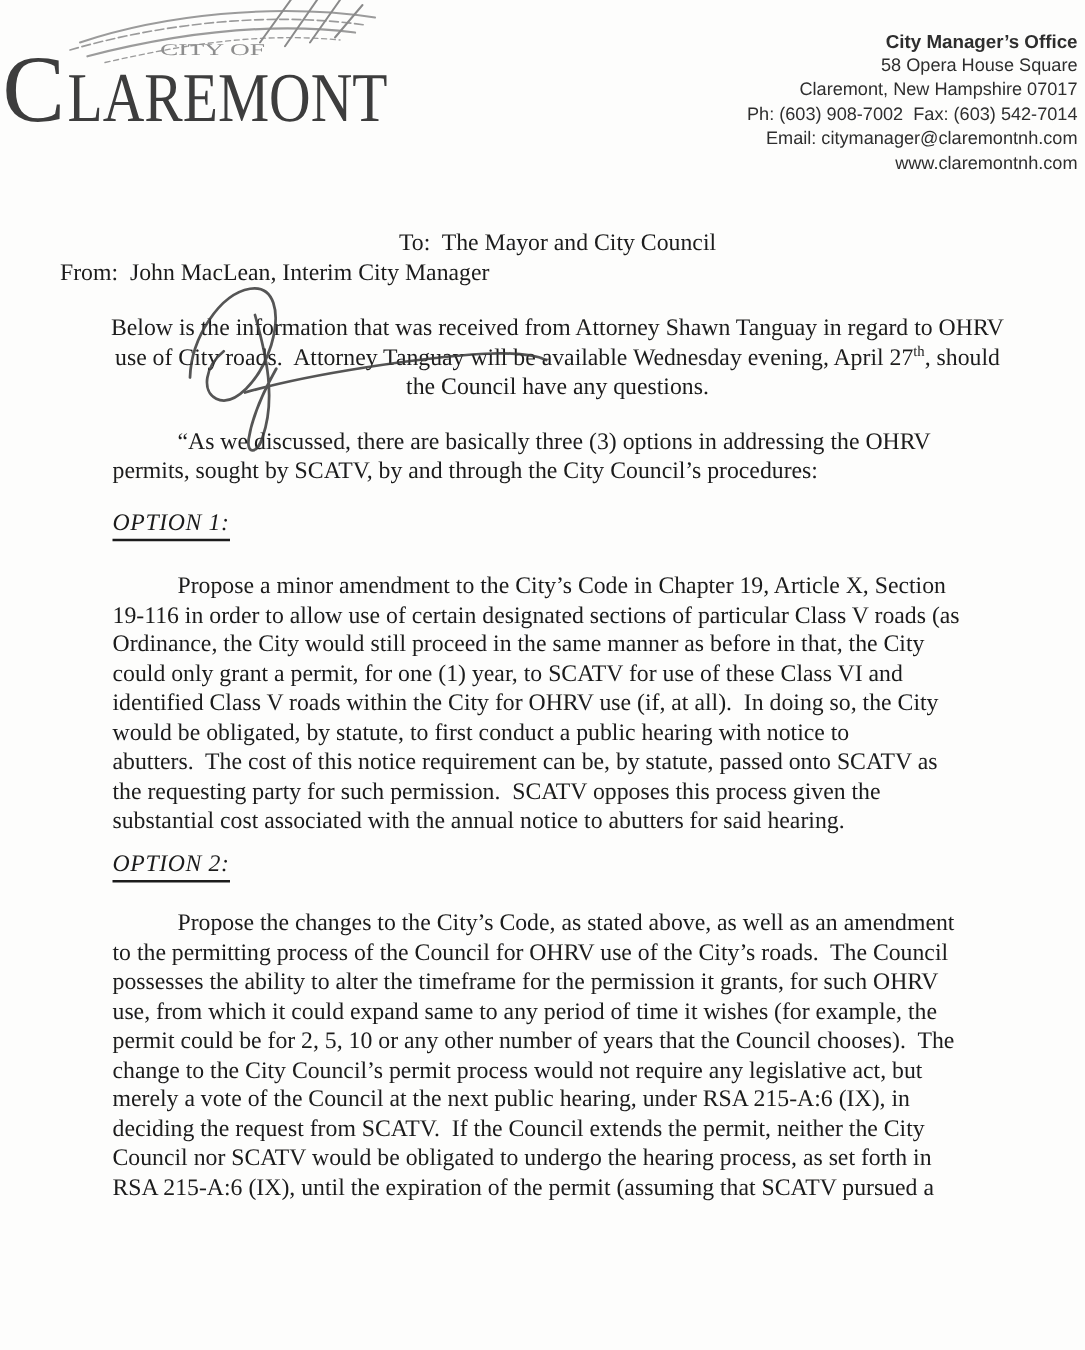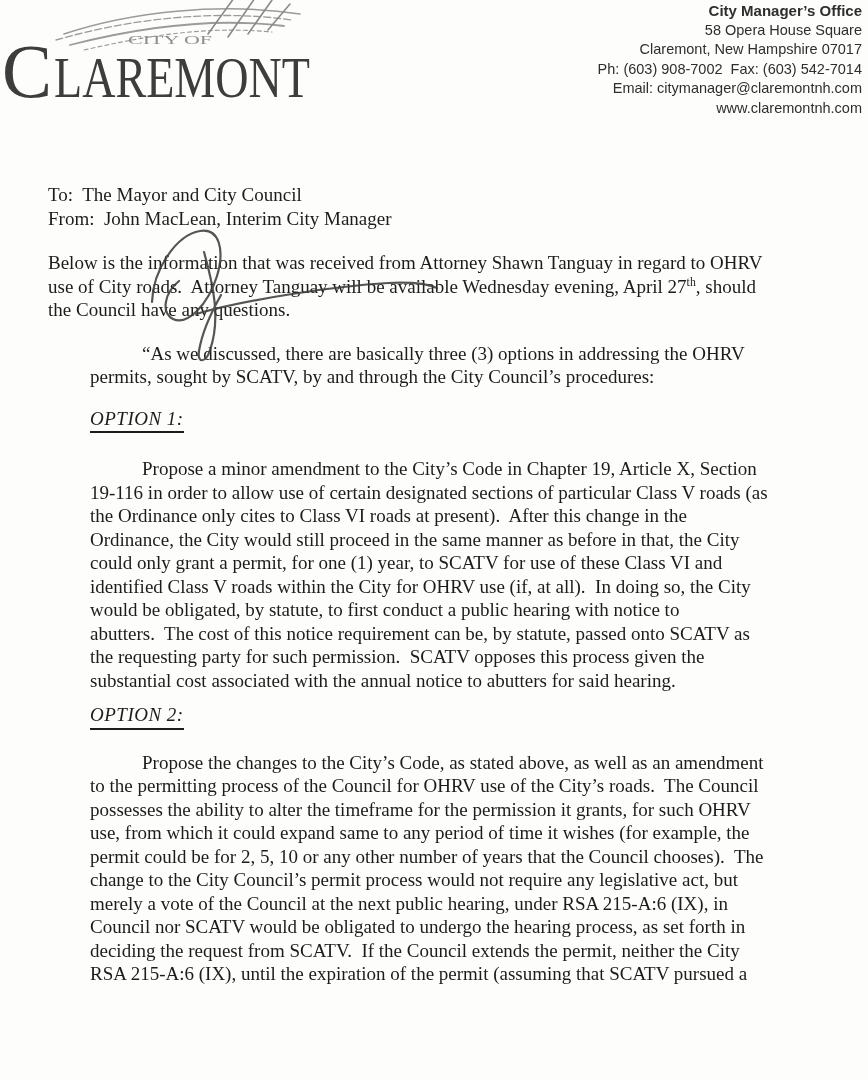--- a/index.html
+++ b/index.html
@@ -9,36 +9,36 @@
     margin:0 auto;
     background:#fdfdfc;
     overflow:hidden;
     font-family:"Liberation Serif", serif;
     color:#1c1c1c;
   }
   
   #letterhead{position:relative;height:142px;}
   #logo{position:absolute;left:0;top:0;}
   #office-block{
-    position:absolute;top:1px;right:6px;
+    position:absolute;top:24px;right:6px;
     text-align:right;
     font-family:"Liberation Sans", sans-serif;
     font-size:14.5px;line-height:19.5px;color:#2e2e2e;
   }
   #office-block .office-line{white-space:pre;}
   #office-block .office-line.bold{font-weight:bold;font-size:15px;}
   
   .body-col{margin-left:48px;margin-right:24px;font-size:19px;line-height:23.5px;}
   .line{white-space:pre;}
   .indent{padding-left:52px;}
   .block{margin-left:42px;}           
   .date{margin-top:46px;}
-  .to-line{margin-top:41px;}
+  .to-line{margin-top:41px;text-align:center;}
   .from-line{}
-  .intro{margin-top:21px;}
+  .intro{margin-top:21px;text-align:center;}
   .quote-intro{margin-top:20px;}
   .opt-heading{margin-top:18px;font-weight:normal;font-style:italic;}
   .opt-heading span{
     display:inline-block;
     border-bottom:2.5px solid #1c1c1c;
     padding-bottom:1px;
     letter-spacing:.5px;
   }
   .opt-heading.second{margin-top:11px;}
   .opt-para{margin-top:24px;}
@@ -98,21 +98,20 @@
       <div class="line">permits, sought by SCATV, by and through the City Council’s procedures:</div>
     </div>
 
     <div class="opt-heading block">
       <span>OPTION 1:</span>
     </div>
 
     <div class="opt-para block">
       <div class="line indent">Propose a minor amendment to the City’s Code in Chapter 19, Article X, Section</div>
       <div class="line">19-116 in order to allow use of certain designated sections of particular Class V roads (as</div>
-      <div class="line">the Ordinance only cites to Class VI roads at present).  After this change in the</div>
       <div class="line">Ordinance, the City would still proceed in the same manner as before in that, the City</div>
       <div class="line">could only grant a permit, for one (1) year, to SCATV for use of these Class VI and</div>
       <div class="line">identified Class V roads within the City for OHRV use (if, at all).  In doing so, the City</div>
       <div class="line">would be obligated, by statute, to first conduct a public hearing with notice to</div>
       <div class="line">abutters.  The cost of this notice requirement can be, by statute, passed onto SCATV as</div>
       <div class="line">the requesting party for such permission.  SCATV opposes this process given the</div>
       <div class="line">substantial cost associated with the annual notice to abutters for said hearing.</div>
     </div>
 
     <div class="opt-heading second block">
@@ -120,22 +119,22 @@
     </div>
 
     <div class="opt-para second block">
       <div class="line indent">Propose the changes to the City’s Code, as stated above, as well as an amendment</div>
       <div class="line">to the permitting process of the Council for OHRV use of the City’s roads.  The Council</div>
       <div class="line">possesses the ability to alter the timeframe for the permission it grants, for such OHRV</div>
       <div class="line">use, from which it could expand same to any period of time it wishes (for example, the</div>
       <div class="line">permit could be for 2, 5, 10 or any other number of years that the Council chooses).  The</div>
       <div class="line">change to the City Council’s permit process would not require any legislative act, but</div>
       <div class="line">merely a vote of the Council at the next public hearing, under RSA 215-A:6 (IX), in</div>
+      <div class="line">deciding the request from SCATV.  If the Council extends the permit, neither the City</div>
       <div class="line">Council nor SCATV would be obligated to undergo the hearing process, as set forth in</div>
-      <div class="line">deciding the request from SCATV.  If the Council extends the permit, neither the City</div>
       <div class="line">RSA 215-A:6 (IX), until the expiration of the permit (assuming that SCATV pursued a</div>
     </div>
 
   </div>
 
   <svg id="signature" width="310" height="150" viewBox="0 0 310 150">
     <g fill="none" stroke="#3e3e3e" stroke-width="2.2" stroke-linecap="round" opacity="0.88">
       <path d="M12,78 C13,46 36,11 60,7 C79,4 85,25 77,52 C68,81 47,102 33,95 C21,89 24,69 39,57"></path>
       <path d="M64,28 C73,60 81,95 70,126 C66,139 57,140 59,127 C62,108 72,87 81,71"></path>
       <path d="M56,90 C108,75 196,62 248,59 C270,58 288,60 297,64"></path>

